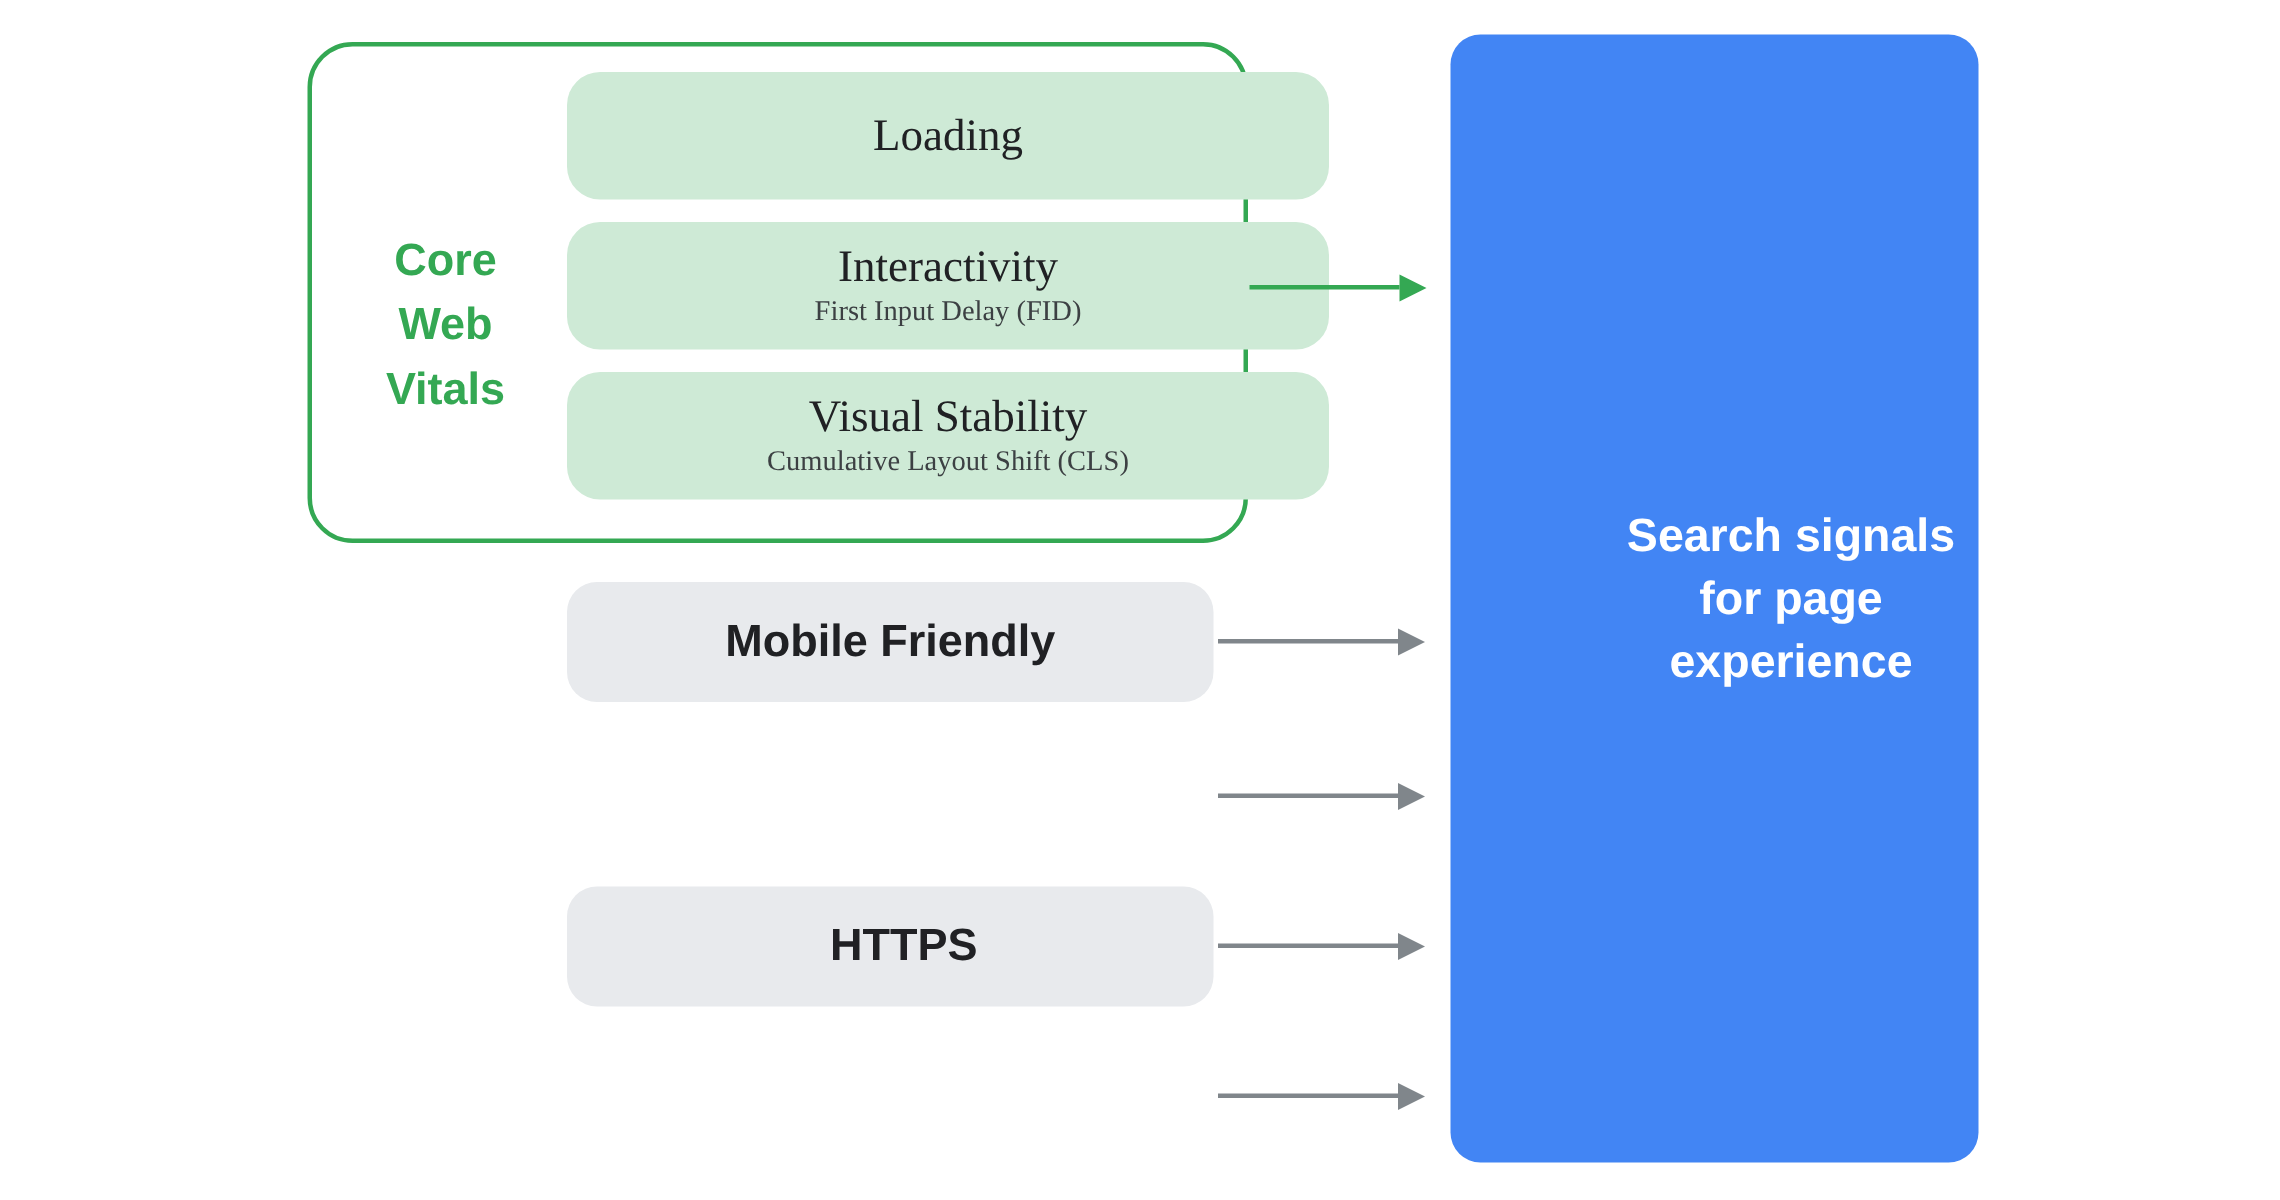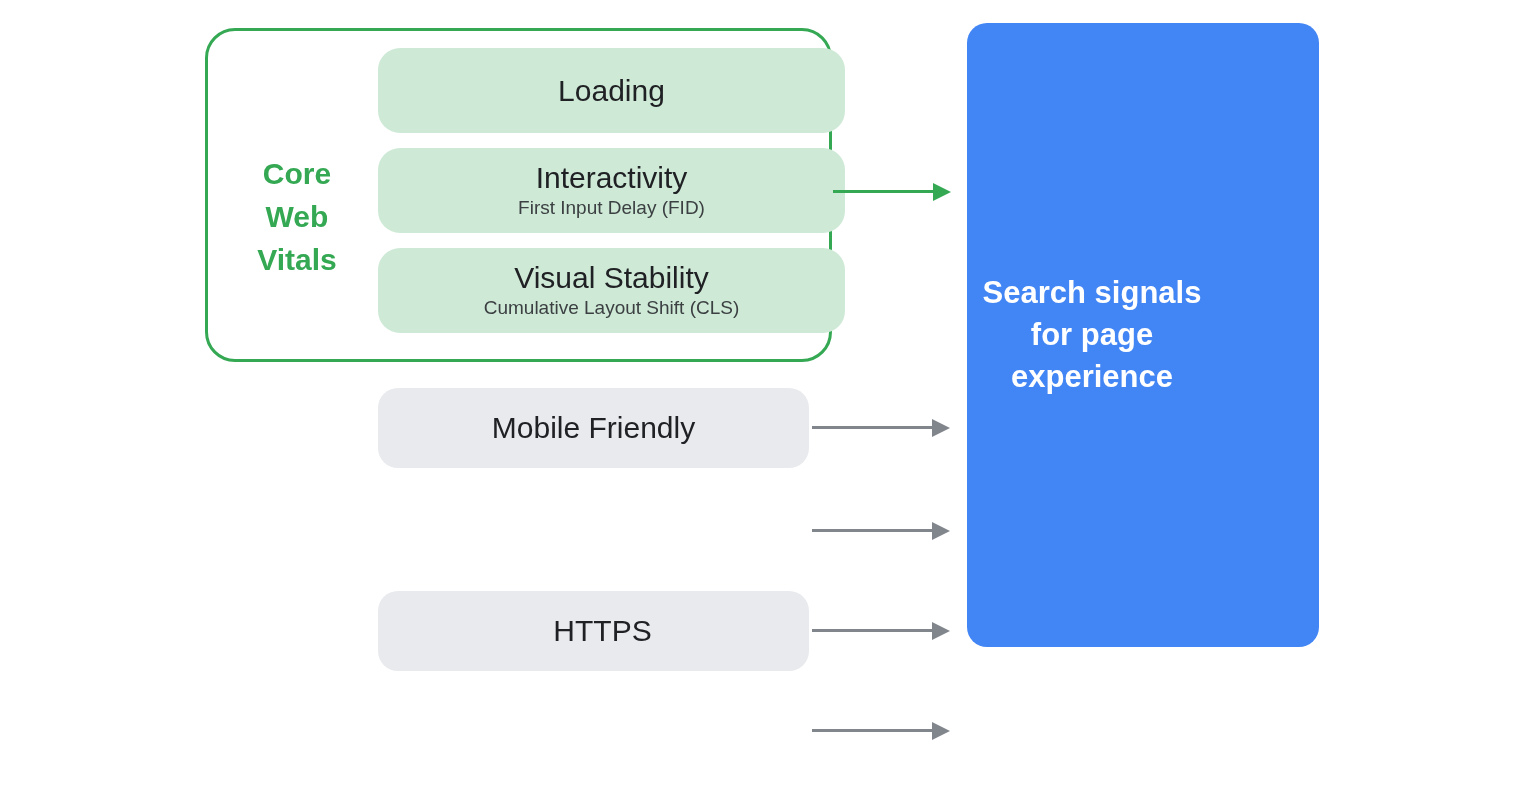--- a/index.html
+++ b/index.html
@@ -46,24 +46,25 @@
     position:absolute;
     box-sizing:border-box;
     display:flex;
     flex-direction:column;
     align-items:center;
     justify-content:center;
     text-align:center;
   }
   .pill.green{
     left:170px;
-    width:467px;height:85px;
+    width:508px;height:85px;
     border-radius:22px;
     background:var(--green-pill-bg);
     gap:3px;
+    font-family:Liberation Serif, serif;
   }
   .pill-0{top:17px;}
   .pill-1{top:117px;}
   .pill-2{top:217px;}
   .pill-title{
     color:var(--title-text);
     font-size:30px;
     font-weight:500;
     line-height:32px;
   }
@@ -81,21 +82,21 @@
     border-radius:20px;
     background:var(--gray-pill-bg);
   }
   .gray-0{top:388px;}
   .gray-1{top:491px;}
   .gray-2{top:591px;padding-left:18px;}
   .gray-3{top:691px;}
   .gray-label{
     color:var(--title-text);
     font-size:30px;
-    font-weight:400;
+    font-weight:700;
   }
 
   
   .arrow{
     position:absolute;
     height:3px;
   }
   .arrow::after{
     content:"";
     position:absolute;
@@ -113,26 +114,26 @@
   .arrow-cwv{left:833px;top:190px;width:100px;}
   .arrow-g0{left:812px;top:426px;width:120px;}
   .arrow-g1{left:812px;top:529px;width:120px;}
   .arrow-g2{left:812px;top:629px;width:120px;}
   .arrow-g3{left:812px;top:729px;width:120px;}
 
   
   .result-panel{
     position:absolute;
     left:967px;top:23px;
-    width:352px;height:624px;
+    width:352px;height:752px;
     border-radius:20px;
     background:var(--blue-panel-bg);
     display:flex;
     align-items:center;
-    justify-content:flex-start;
+    justify-content:flex-end;
   }
   .result-text{
     width:250px;
     text-align:center;
     color:var(--white-text);
     font-size:31px;
     font-weight:700;
     line-height:42px;
   }
 </style>

